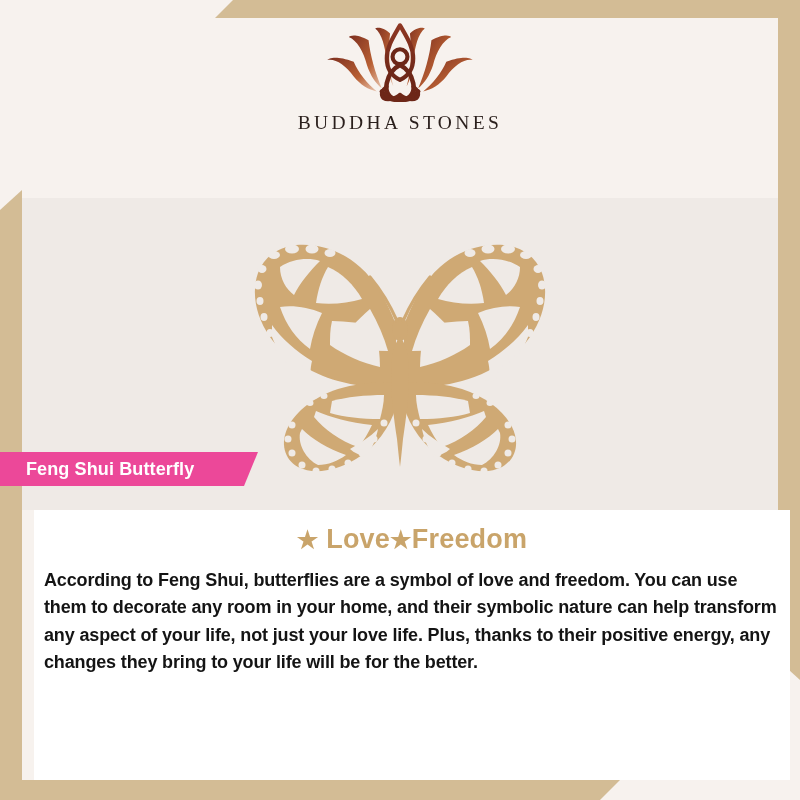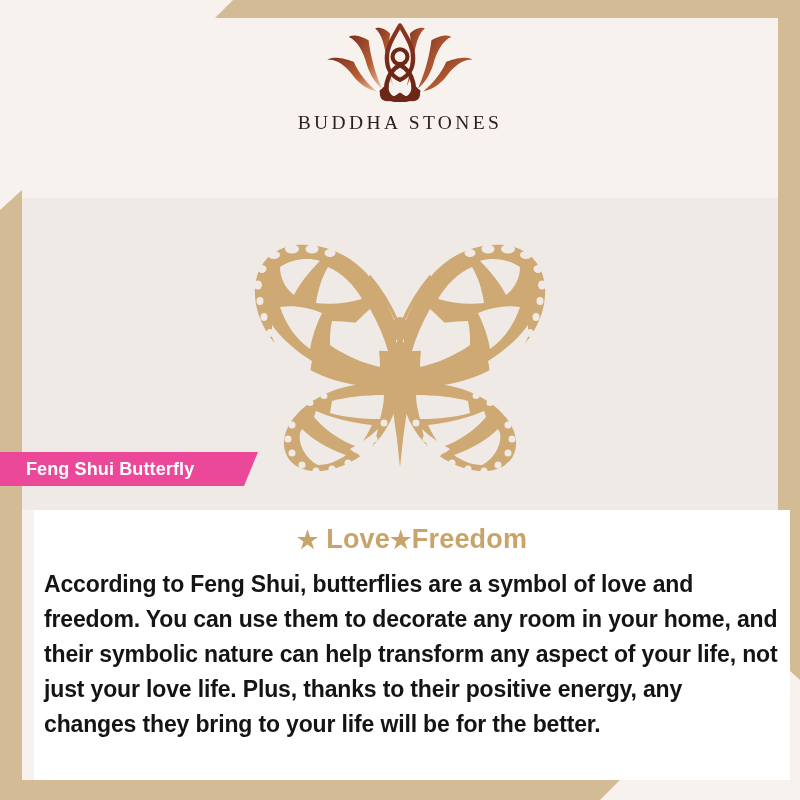--- a/index.html
+++ b/index.html
@@ -127,21 +127,21 @@
     font-weight: 700;
     color: #c9a46a;
     letter-spacing: 0.2px;
     margin-top: 6px;
   }
   .desc-heading .star { font-size: 24px; line-height: 1; }
   .desc-body {
     margin: 12px 6px 0 6px;
     padding: 0 4px;
     font-family: "Liberation Sans", sans-serif;
-    font-size: 23px;
+    font-size: 18px;
     font-weight: 700;
     line-height: 1.52;
     color: #141414;
     text-align: left;
     letter-spacing: -0.15px;
   }
 </style>
 </head>
 <body>
 

